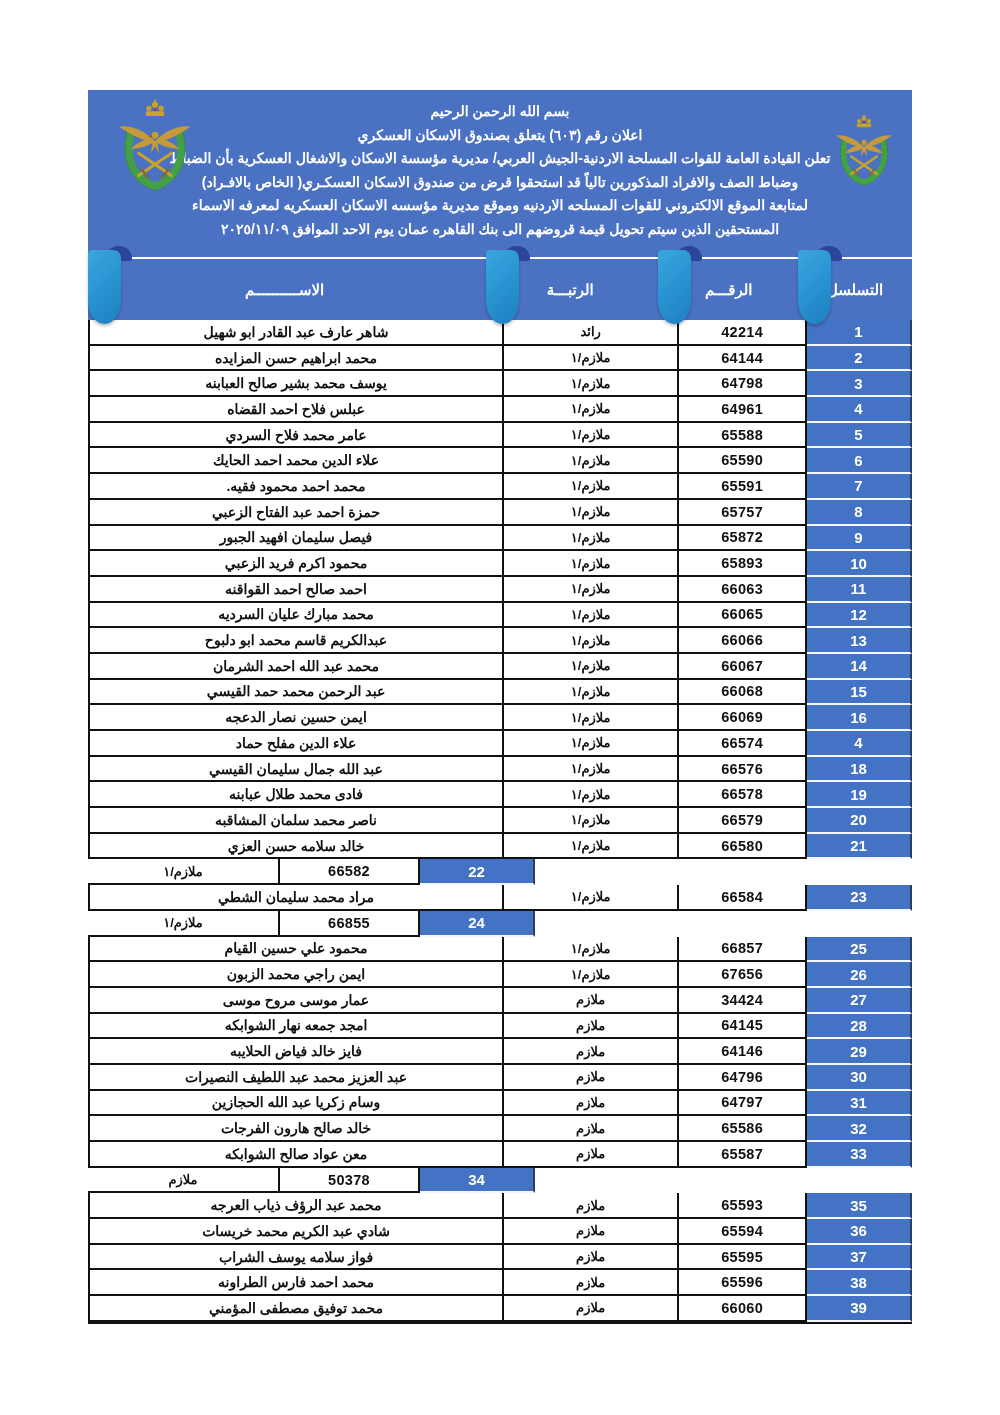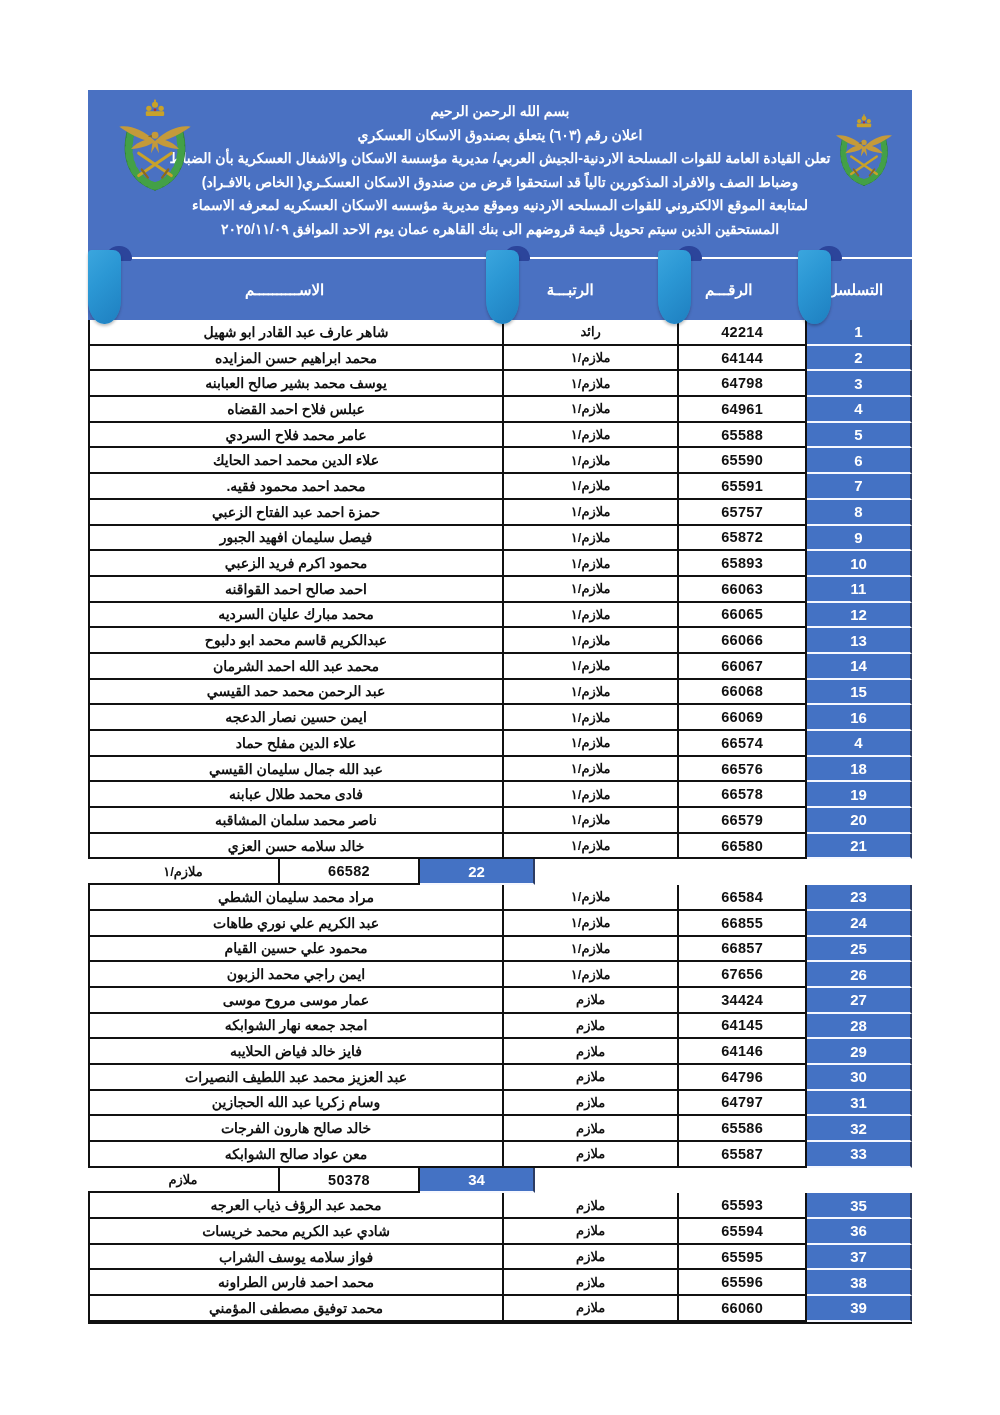--- a/index.html
+++ b/index.html
@@ -284,21 +284,20 @@
     </div>
 
     <div class="row">
       <div class="cell c-name">مراد محمد سليمان الشطي</div>
       <div class="cell c-rank">ملازم/١</div>
       <div class="cell c-number">66584</div>
       <div class="cell c-serial">23</div>
     </div>
 
     <div class="row">
-      <div class="cell c-name">عبد الكريم علي نوري طاهات</div>
       <div class="cell c-rank">ملازم/١</div>
       <div class="cell c-number">66855</div>
       <div class="cell c-serial">24</div>
     </div>
 
     <div class="row">
       <div class="cell c-name">محمود علي حسين القيام</div>
       <div class="cell c-rank">ملازم/١</div>
       <div class="cell c-number">66857</div>
       <div class="cell c-serial">25</div>

